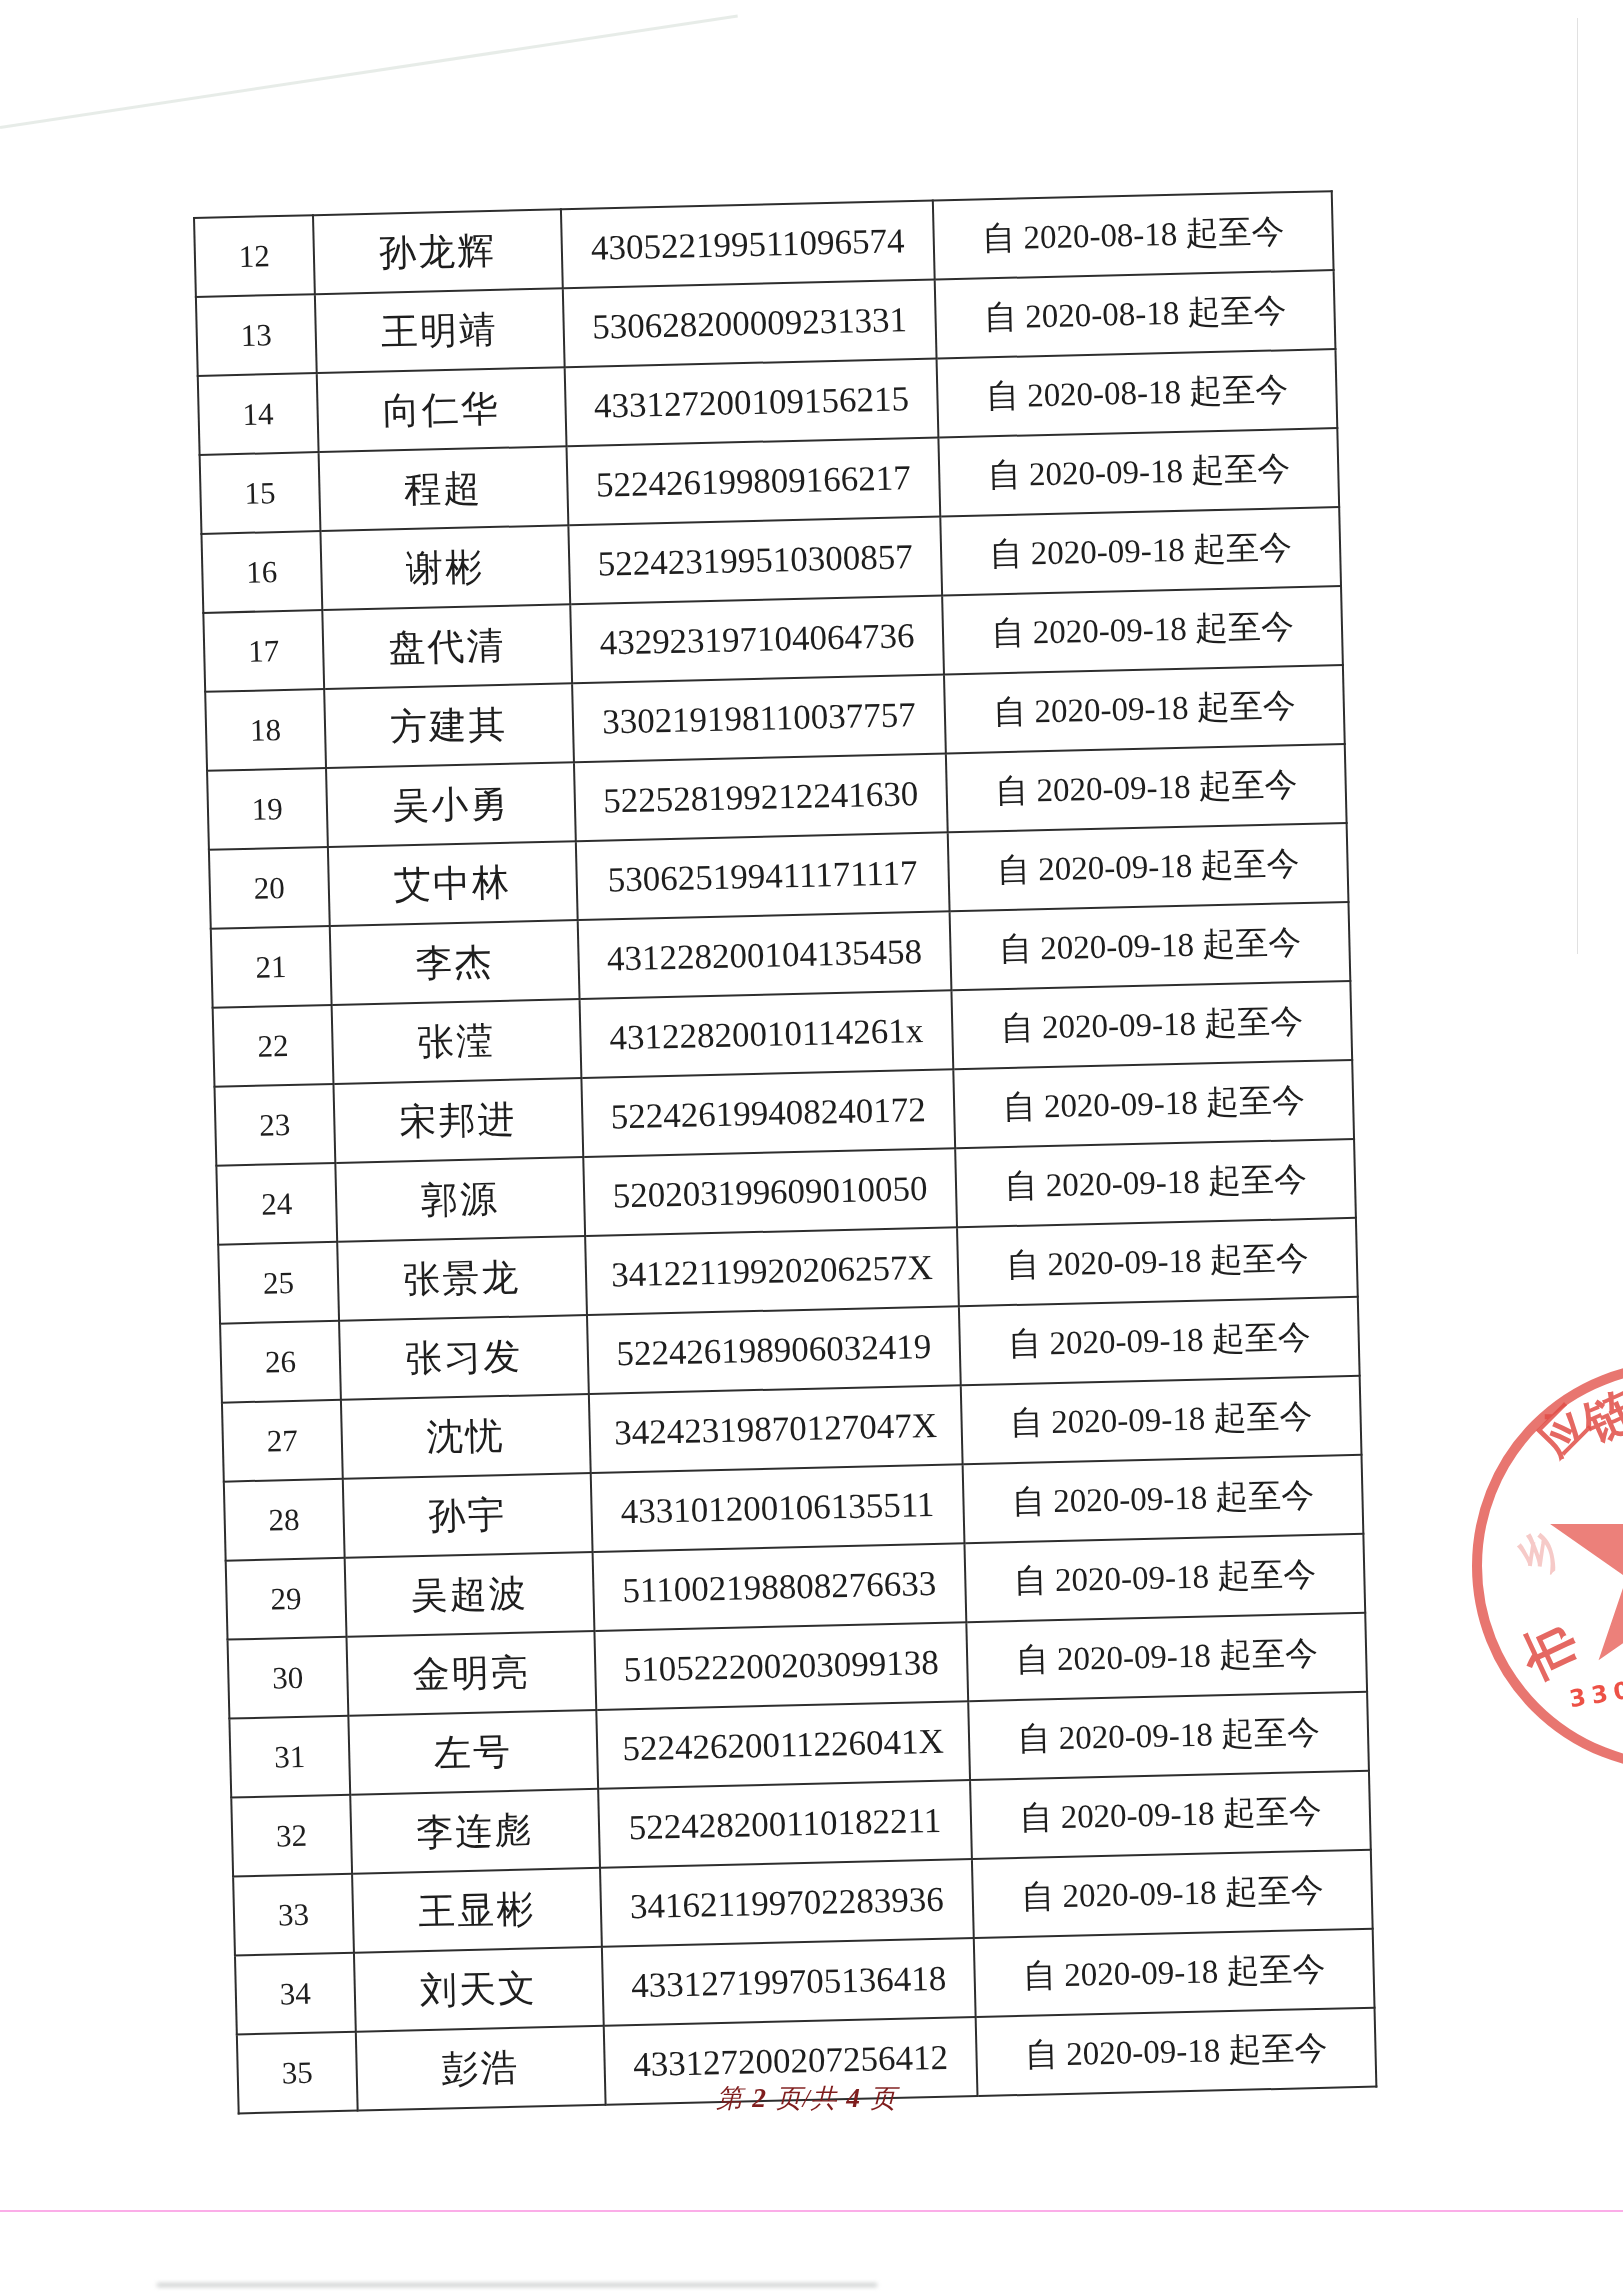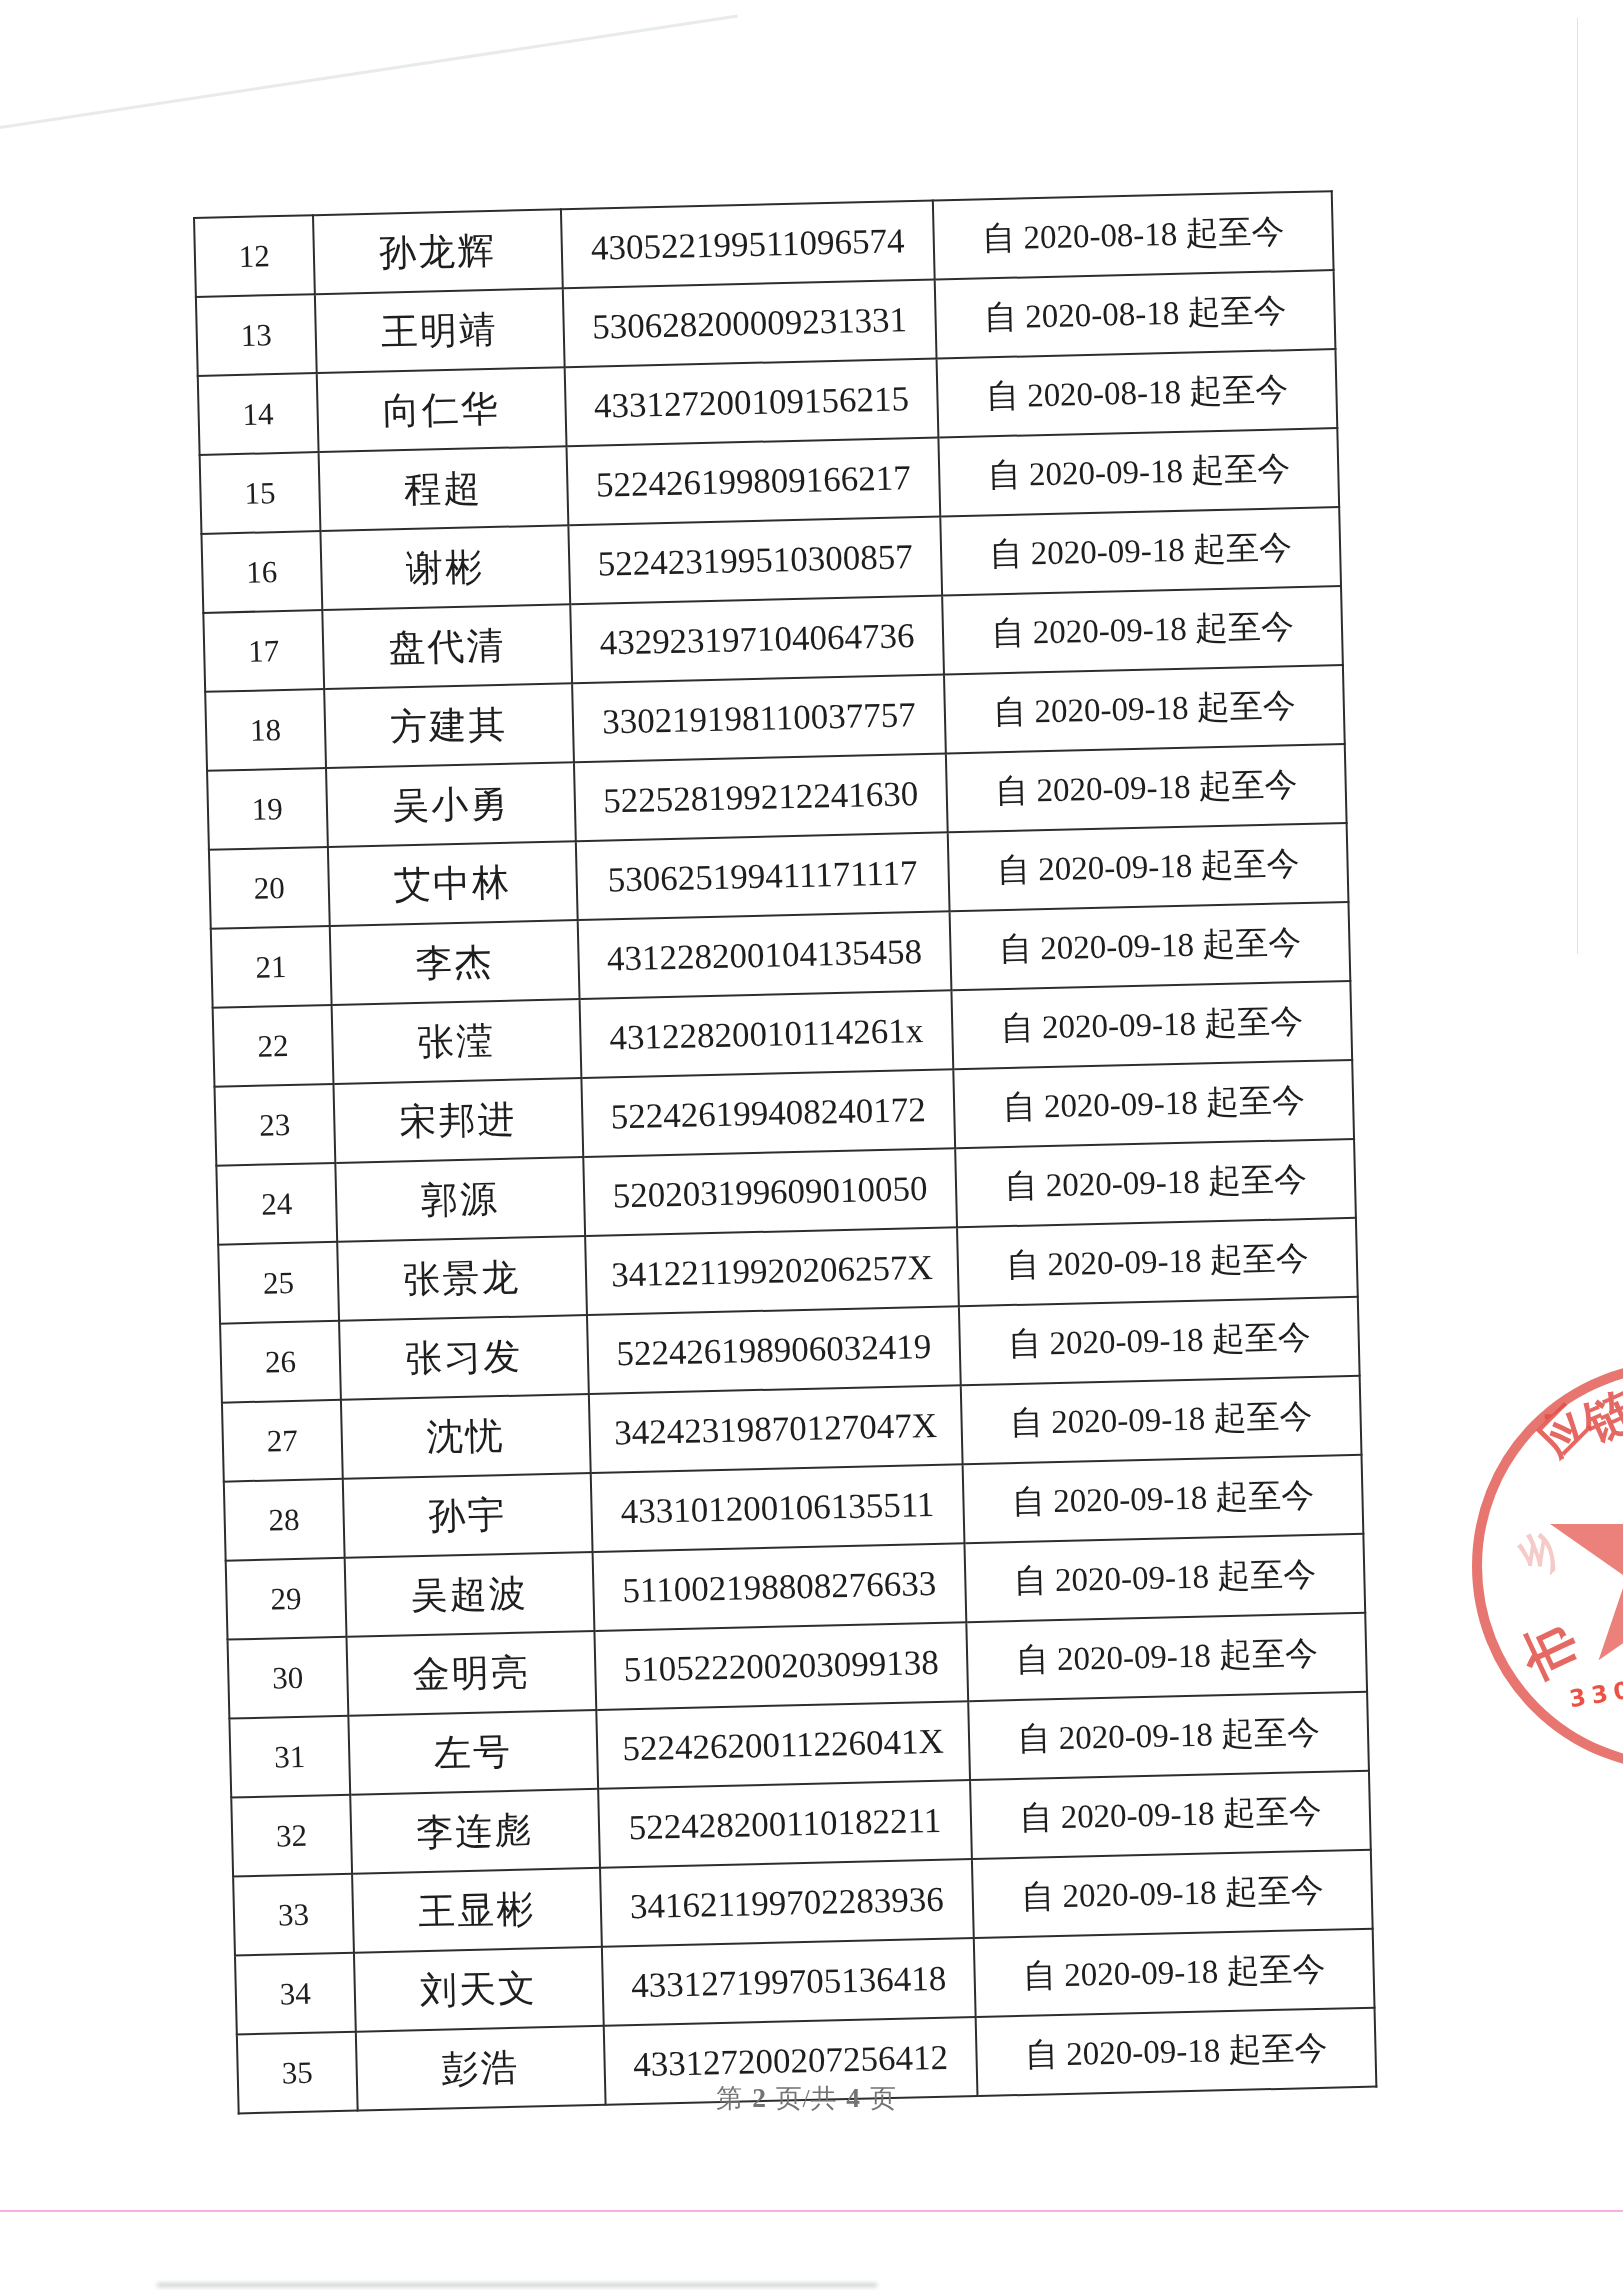--- a/index.html
+++ b/index.html
@@ -75,22 +75,23 @@
   .sc4{left:45px;top:171px;font-size:41px;transform:rotate(-80deg);opacity:.35;}
   .stamp .digits{
     position:absolute;left:97px;top:319px;
     color:rgba(235,62,50,.9);font-size:23.6px;font-weight:bold;
     letter-spacing:5.9px;transform:rotate(-9deg);
     font-family:"DejaVu Sans","Liberation Sans",sans-serif;
   }
   
   .footer{
     position:absolute;left:715px;top:2081px;
-    font-size:26px;letter-spacing:0.7px;color:#737373;
+    font-size:26px;letter-spacing:0.7px;color:#7f1d1d;
     white-space:nowrap;
+    font-style:italic;
   }
   .footer b{margin:0 7.9px;font-size:27.5px;}
   .footer span{margin:0 1.3px;}
 </style>
 </head>
 <body>
 
 <div class="page">
 
   <div class="art-diag"></div>

